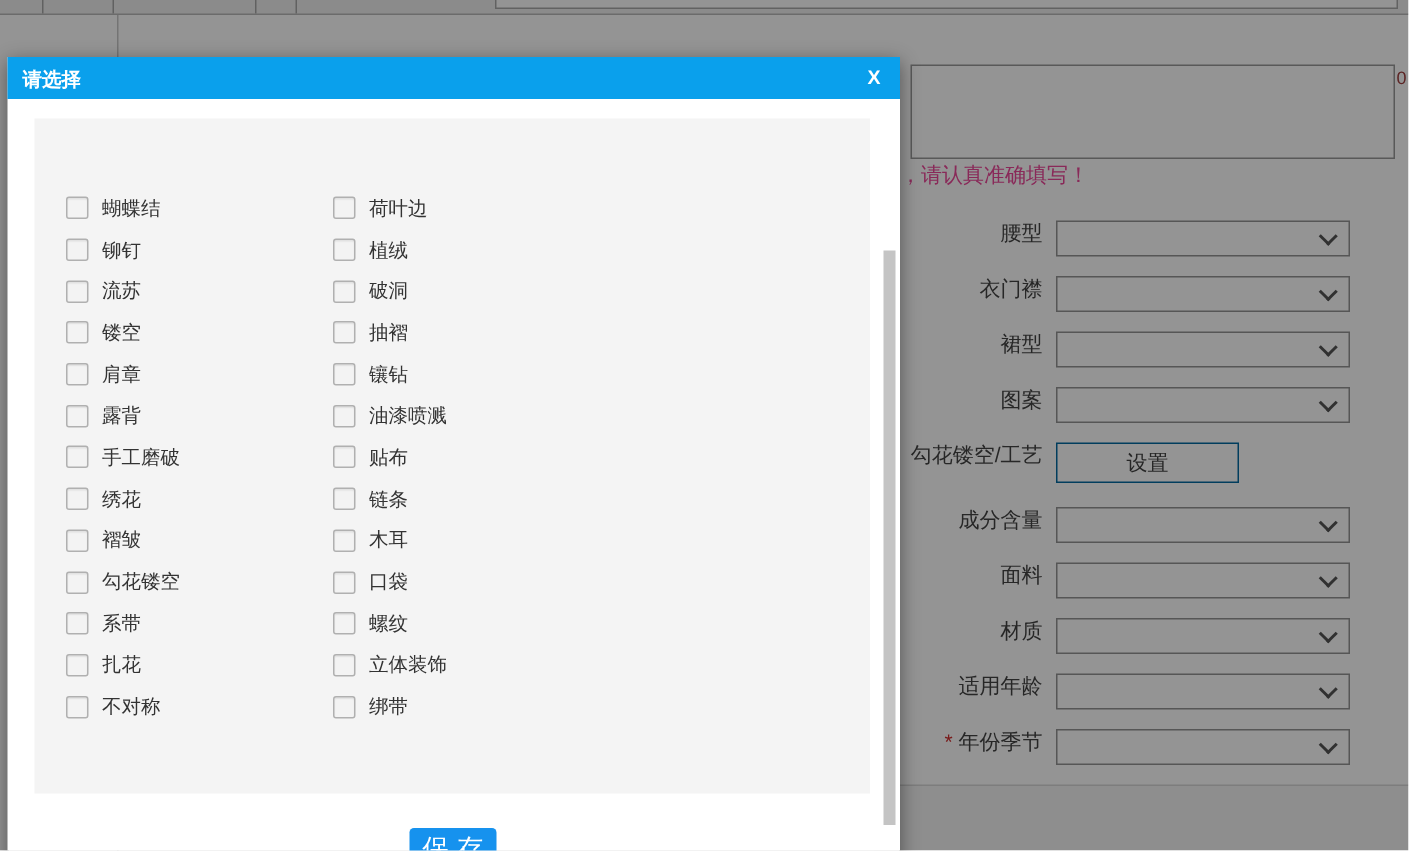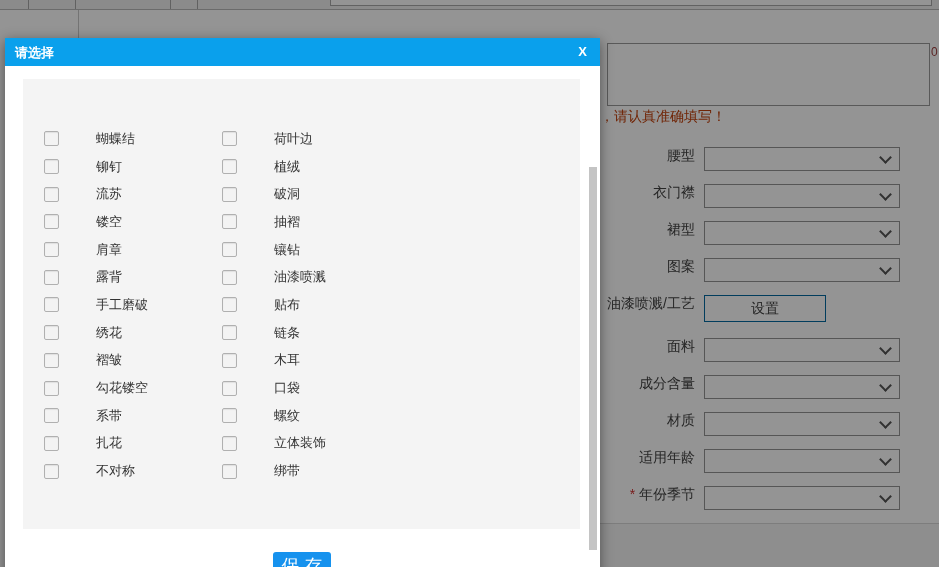--- a/index.html
+++ b/index.html
@@ -9,21 +9,21 @@
     background:#fff;
   }
   
   .page{position:absolute;inset:0;background:#fff;z-index:1;}
   .top-strip{position:absolute;left:0;top:0;width:939px;height:9px;background:#f0f0f0;border-bottom:1px solid #b9b9b9;}
   .strip-sep{position:absolute;top:0;height:9px;border-left:1px solid #a8a8a8;}
   .page-vline{position:absolute;left:78px;top:0;bottom:0;border-left:1px solid #c9c9c9;}
   .top-input{position:absolute;left:330px;top:-16px;width:600px;height:20px;background:#fff;border:1px solid #aaa;}
   .bg-textarea{position:absolute;left:607px;top:43px;width:321px;height:61px;background:#fff;border:1px solid #999;}
   .bg-counter{position:absolute;left:931px;top:45px;font-size:12px;color:#a04040;}
-  .bg-notice{position:absolute;left:600px;top:108px;font-size:14px;color:#c2410c;}
+  .bg-notice{position:absolute;left:600px;top:108px;font-size:14px;color:#ec4899;}
   .bg-form{position:absolute;left:545px;top:147px;width:370px;}
   .frow{display:flex;height:24px;margin-bottom:13px;}
   .frow.btn-row{height:27px;margin-bottom:16px;}
   .flabel{width:150px;text-align:right;padding-right:9px;font-size:14px;color:#444;white-space:nowrap;}
   .req{color:#d03030;}
   .fselect{position:relative;width:194px;height:22px;background:#fff;border:1px solid #949494;}
   .chev{position:absolute;right:9px;top:5px;width:7px;height:7px;border-right:2px solid #555;border-bottom:2px solid #555;transform:rotate(45deg);}
   .fbtn{width:120px;height:25px;line-height:25px;text-align:center;border:1px solid #0369a1;background:#fff;font-size:14px;color:#444;}
   .bg-divider{position:absolute;left:583px;top:523px;width:356px;border-top:1px solid #d8d8d8;}
   .bg-footer{position:absolute;left:583px;top:524px;width:356px;height:43px;background:#f5f5f5;}
@@ -31,21 +31,21 @@
   .overlay{position:absolute;inset:0;background:rgba(0,0,0,0.42);z-index:5;}
   
   .modal{position:absolute;left:5px;top:9px;width:595px;height:554px;background:#fff;z-index:10;box-shadow:0 3px 12px rgba(0,0,0,0.45);margin-top:29px;}
   .modal-header{position:relative;height:28px;background:#0aa0ec;color:#fff;}
   .modal-title{position:absolute;left:10px;top:6px;font-size:13px;font-weight:bold;}
   .modal-close{position:absolute;right:13px;top:6px;font-size:13px;font-weight:bold;cursor:pointer;}
   .list-panel{position:absolute;left:18px;top:41px;width:557px;height:450px;background:#f4f4f4;}
   .search{position:absolute;left:22px;top:12px;width:490px;height:23px;border:1px solid #c8c8c8;background:#fff;padding:0 8px;font-size:13px;color:#333;outline:none;font-family:inherit;}
   .search::placeholder{color:#b8b8b8;}
   .options{position:absolute;left:21px;top:46px;right:14px;bottom:4px;display:grid;grid-template-columns:178px 1fr;grid-auto-rows:27.7px;align-items:center;overflow:hidden;}
-  .opt{display:flex;align-items:center;cursor:pointer;gap:28px;}
+  .opt{display:flex;align-items:center;cursor:pointer;}
   .cb{width:13px;height:13px;border:1px solid #b0b0b0;border-radius:2px;background:#f3f3f3;box-shadow:inset 0 1px 1px rgba(0,0,0,0.08);margin-right:9px;flex:0 0 auto;}
   .opt-label{font-size:13px;color:#333;white-space:nowrap;}
   .scroll-thumb{position:absolute;left:566px;top:88px;width:8px;height:383px;background:#c4c4c4;}
   .save-btn{position:absolute;left:268px;top:514px;width:58px;height:27px;background:#1692ee;color:#fff;border:none;border-radius:3px;font-size:18px;font-family:inherit;cursor:pointer;}
 </style>
 </head>
 <body>
 
 <div class="page">
   <div class="page-vline"></div>
@@ -78,31 +78,31 @@
           <span class="chev"></span>
         </div>
       </div>
       <div class="frow">
         <div class="flabel">图案</div>
         <div class="fselect">
           <span class="chev"></span>
         </div>
       </div>
       <div class="frow btn-row">
-        <div class="flabel">油漆喷溅/工艺</div>
+        <div class="flabel">勾花镂空/工艺</div>
         <div class="fbtn">设置</div>
       </div>
       <div class="frow">
+        <div class="flabel">成分含量</div>
+        <div class="fselect">
+          <span class="chev"></span>
+        </div>
+      </div>
+      <div class="frow">
         <div class="flabel">面料</div>
-        <div class="fselect">
-          <span class="chev"></span>
-        </div>
-      </div>
-      <div class="frow">
-        <div class="flabel">成分含量</div>
         <div class="fselect">
           <span class="chev"></span>
         </div>
       </div>
       <div class="frow">
         <div class="flabel">材质</div>
         <div class="fselect">
           <span class="chev"></span>
         </div>
       </div>

